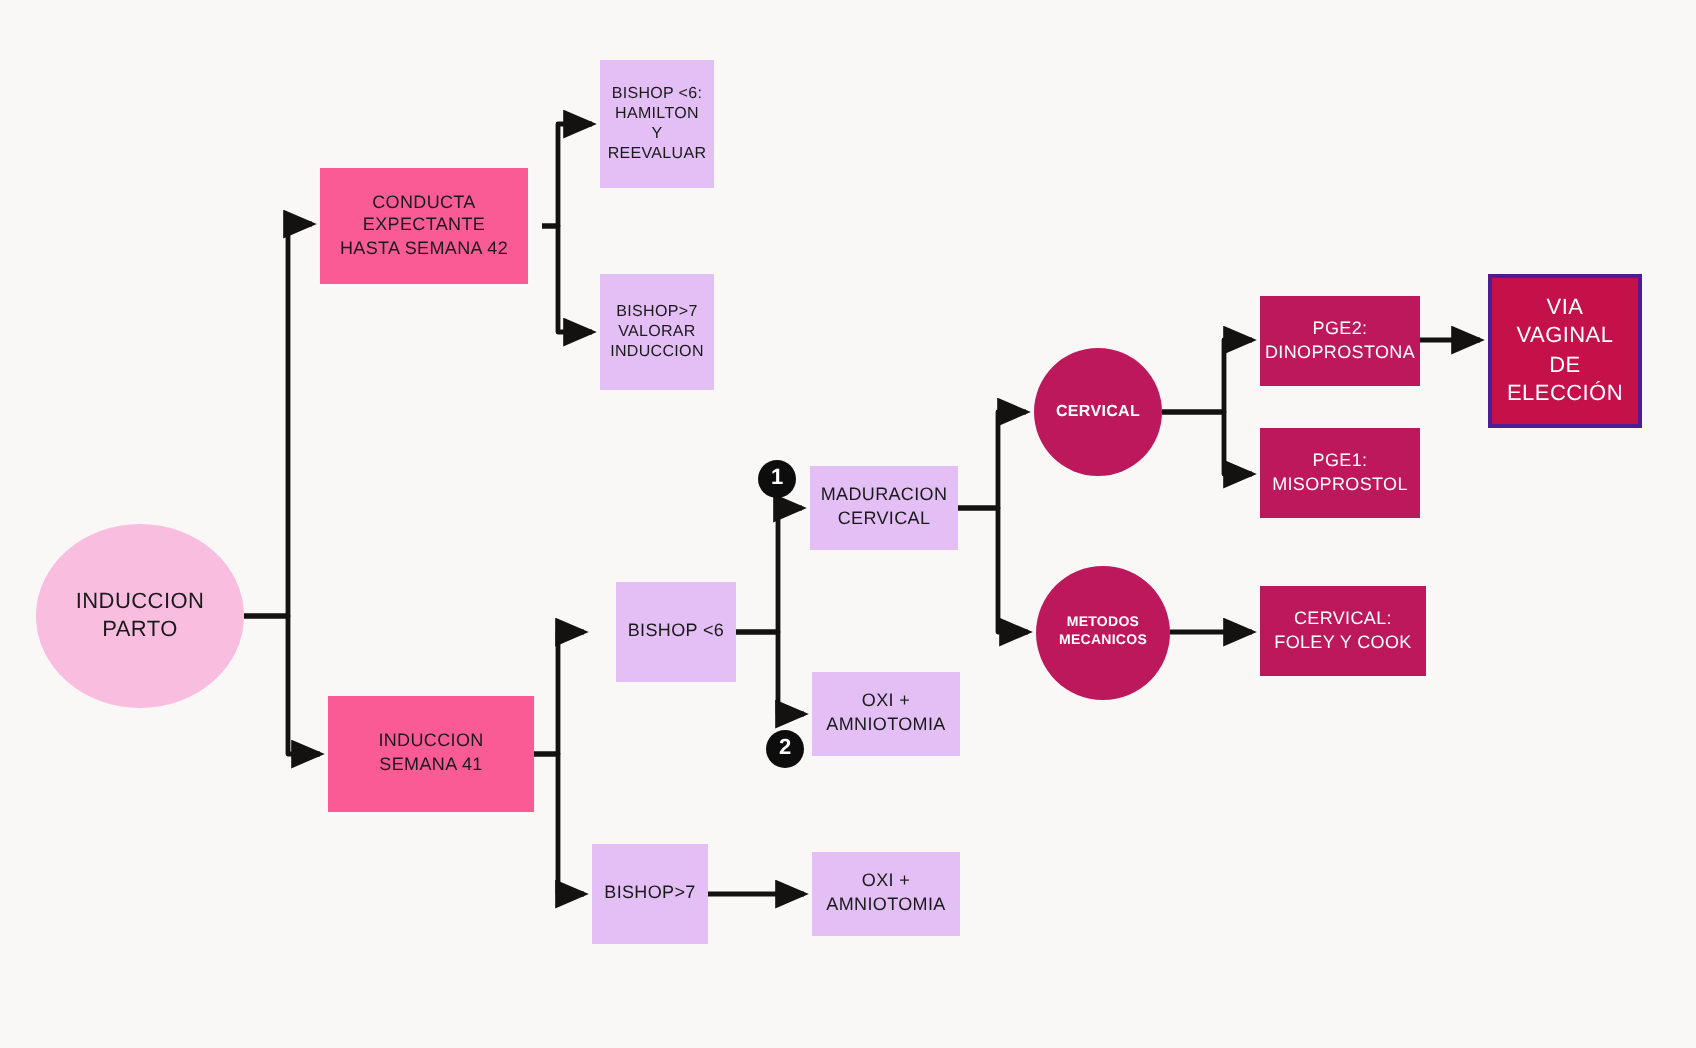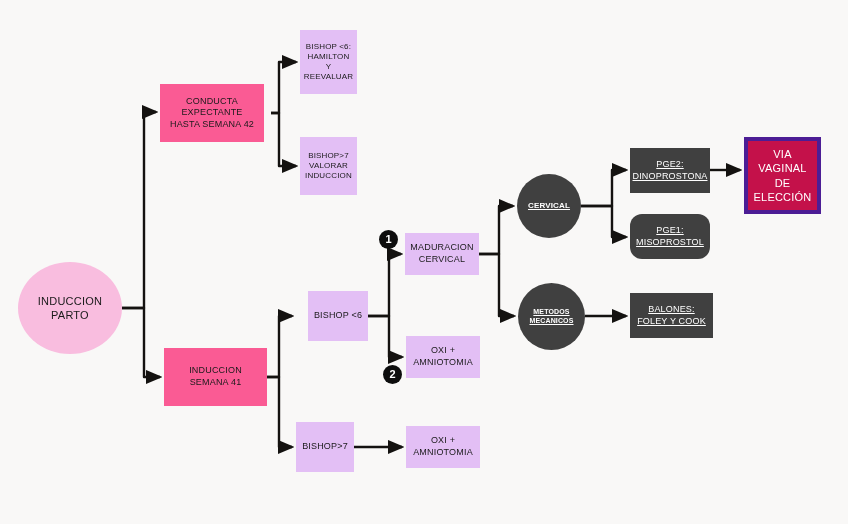--- a/index.html
+++ b/index.html
@@ -44,22 +44,22 @@
     padding: 0 3px;
   }
   
   .rect { border-radius: 0; }
   .circle { border-radius: 50%; }
 
   
   .c-lightpink { background: #f9bddf; color: #1a1a1a; }
   .c-pink      { background: #fa5b94; color: #1a1a1a; }
   .c-lavender  { background: #e3bff5; color: #1a1a1a; }
-  .c-crimson   { background: #404040; color: #ffffff; text-decoration: underline; }
-  .c-darkred   { background: #c4114a; color: #ffffff; border: 4px solid #4c1d95; }
+  .c-crimson   { background: #be185d; color: #ffffff; }
+  .c-darkred   { background: #c4114a; color: #ffffff; border: 2px solid #4c1d95; }
 
   
   .badge {
     position: absolute;
     width: 19px;
     height: 19px;
     border-radius: 50%;
     background: #0d0d0d;
     color: #ffffff;
     font-size: 11px;
@@ -174,27 +174,27 @@
   <div class="node circle c-crimson" style="left:518px; top:283px; width:67px; height:67px; font-size:7px; font-weight:bold;">
     <span class="txt">METODOS
 MECANICOS</span>
   </div>
 
   <div class="node rect c-crimson" style="left:630px; top:148px; width:80px; height:45px; font-size:9px;">
     <span class="txt">PGE2:
 DINOPROSTONA</span>
   </div>
 
-  <div class="node rect c-crimson" style="left:630px; top:214px; width:80px; height:45px; font-size:9px;border-radius:12px;">
+  <div class="node rect c-crimson" style="left:630px; top:214px; width:80px; height:45px; font-size:9px;">
     <span class="txt">PGE1:
 MISOPROSTOL</span>
   </div>
 
   <div class="node rect c-crimson" style="left:630px; top:293px; width:83px; height:45px; font-size:9px;">
-    <span class="txt">BALONES:
+    <span class="txt">CERVICAL:
 FOLEY Y COOK</span>
   </div>
 
   <div class="node rect c-darkred" style="left:744px; top:137px; width:77px; height:77px; font-size:11px;">
     <span class="txt">VIA
 VAGINAL
 DE
 ELECCIÓN</span>
   </div>
 

